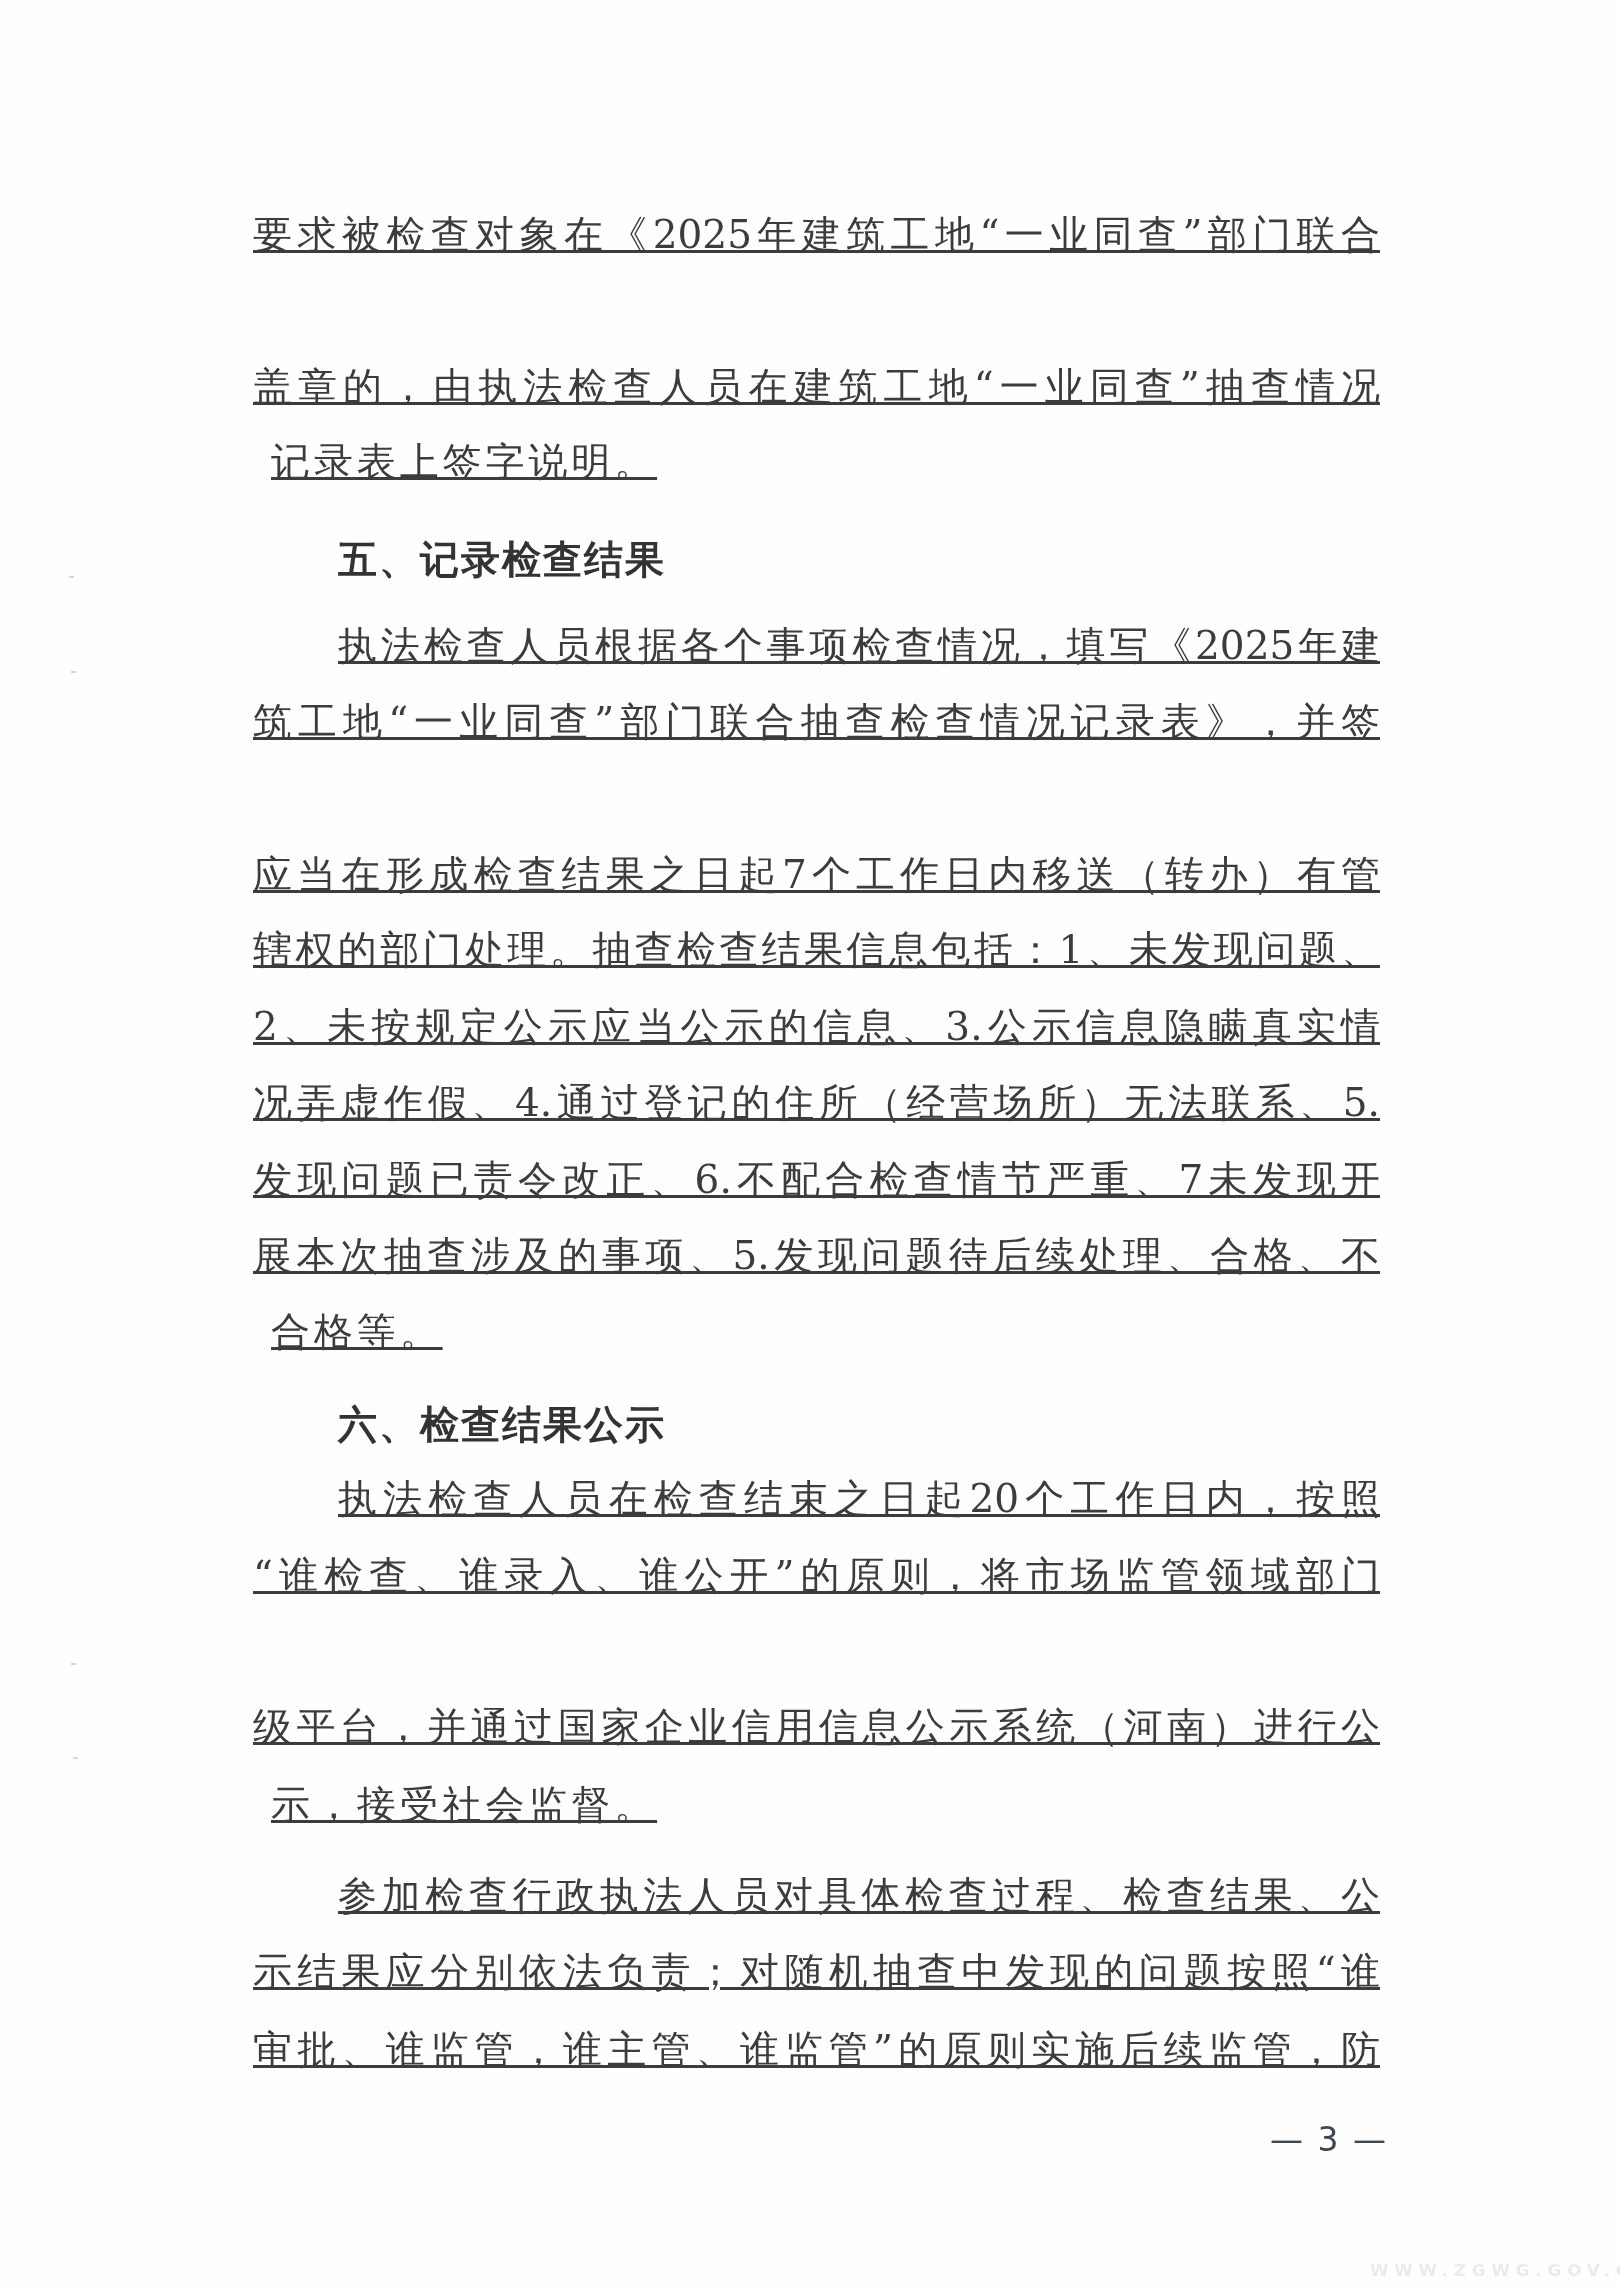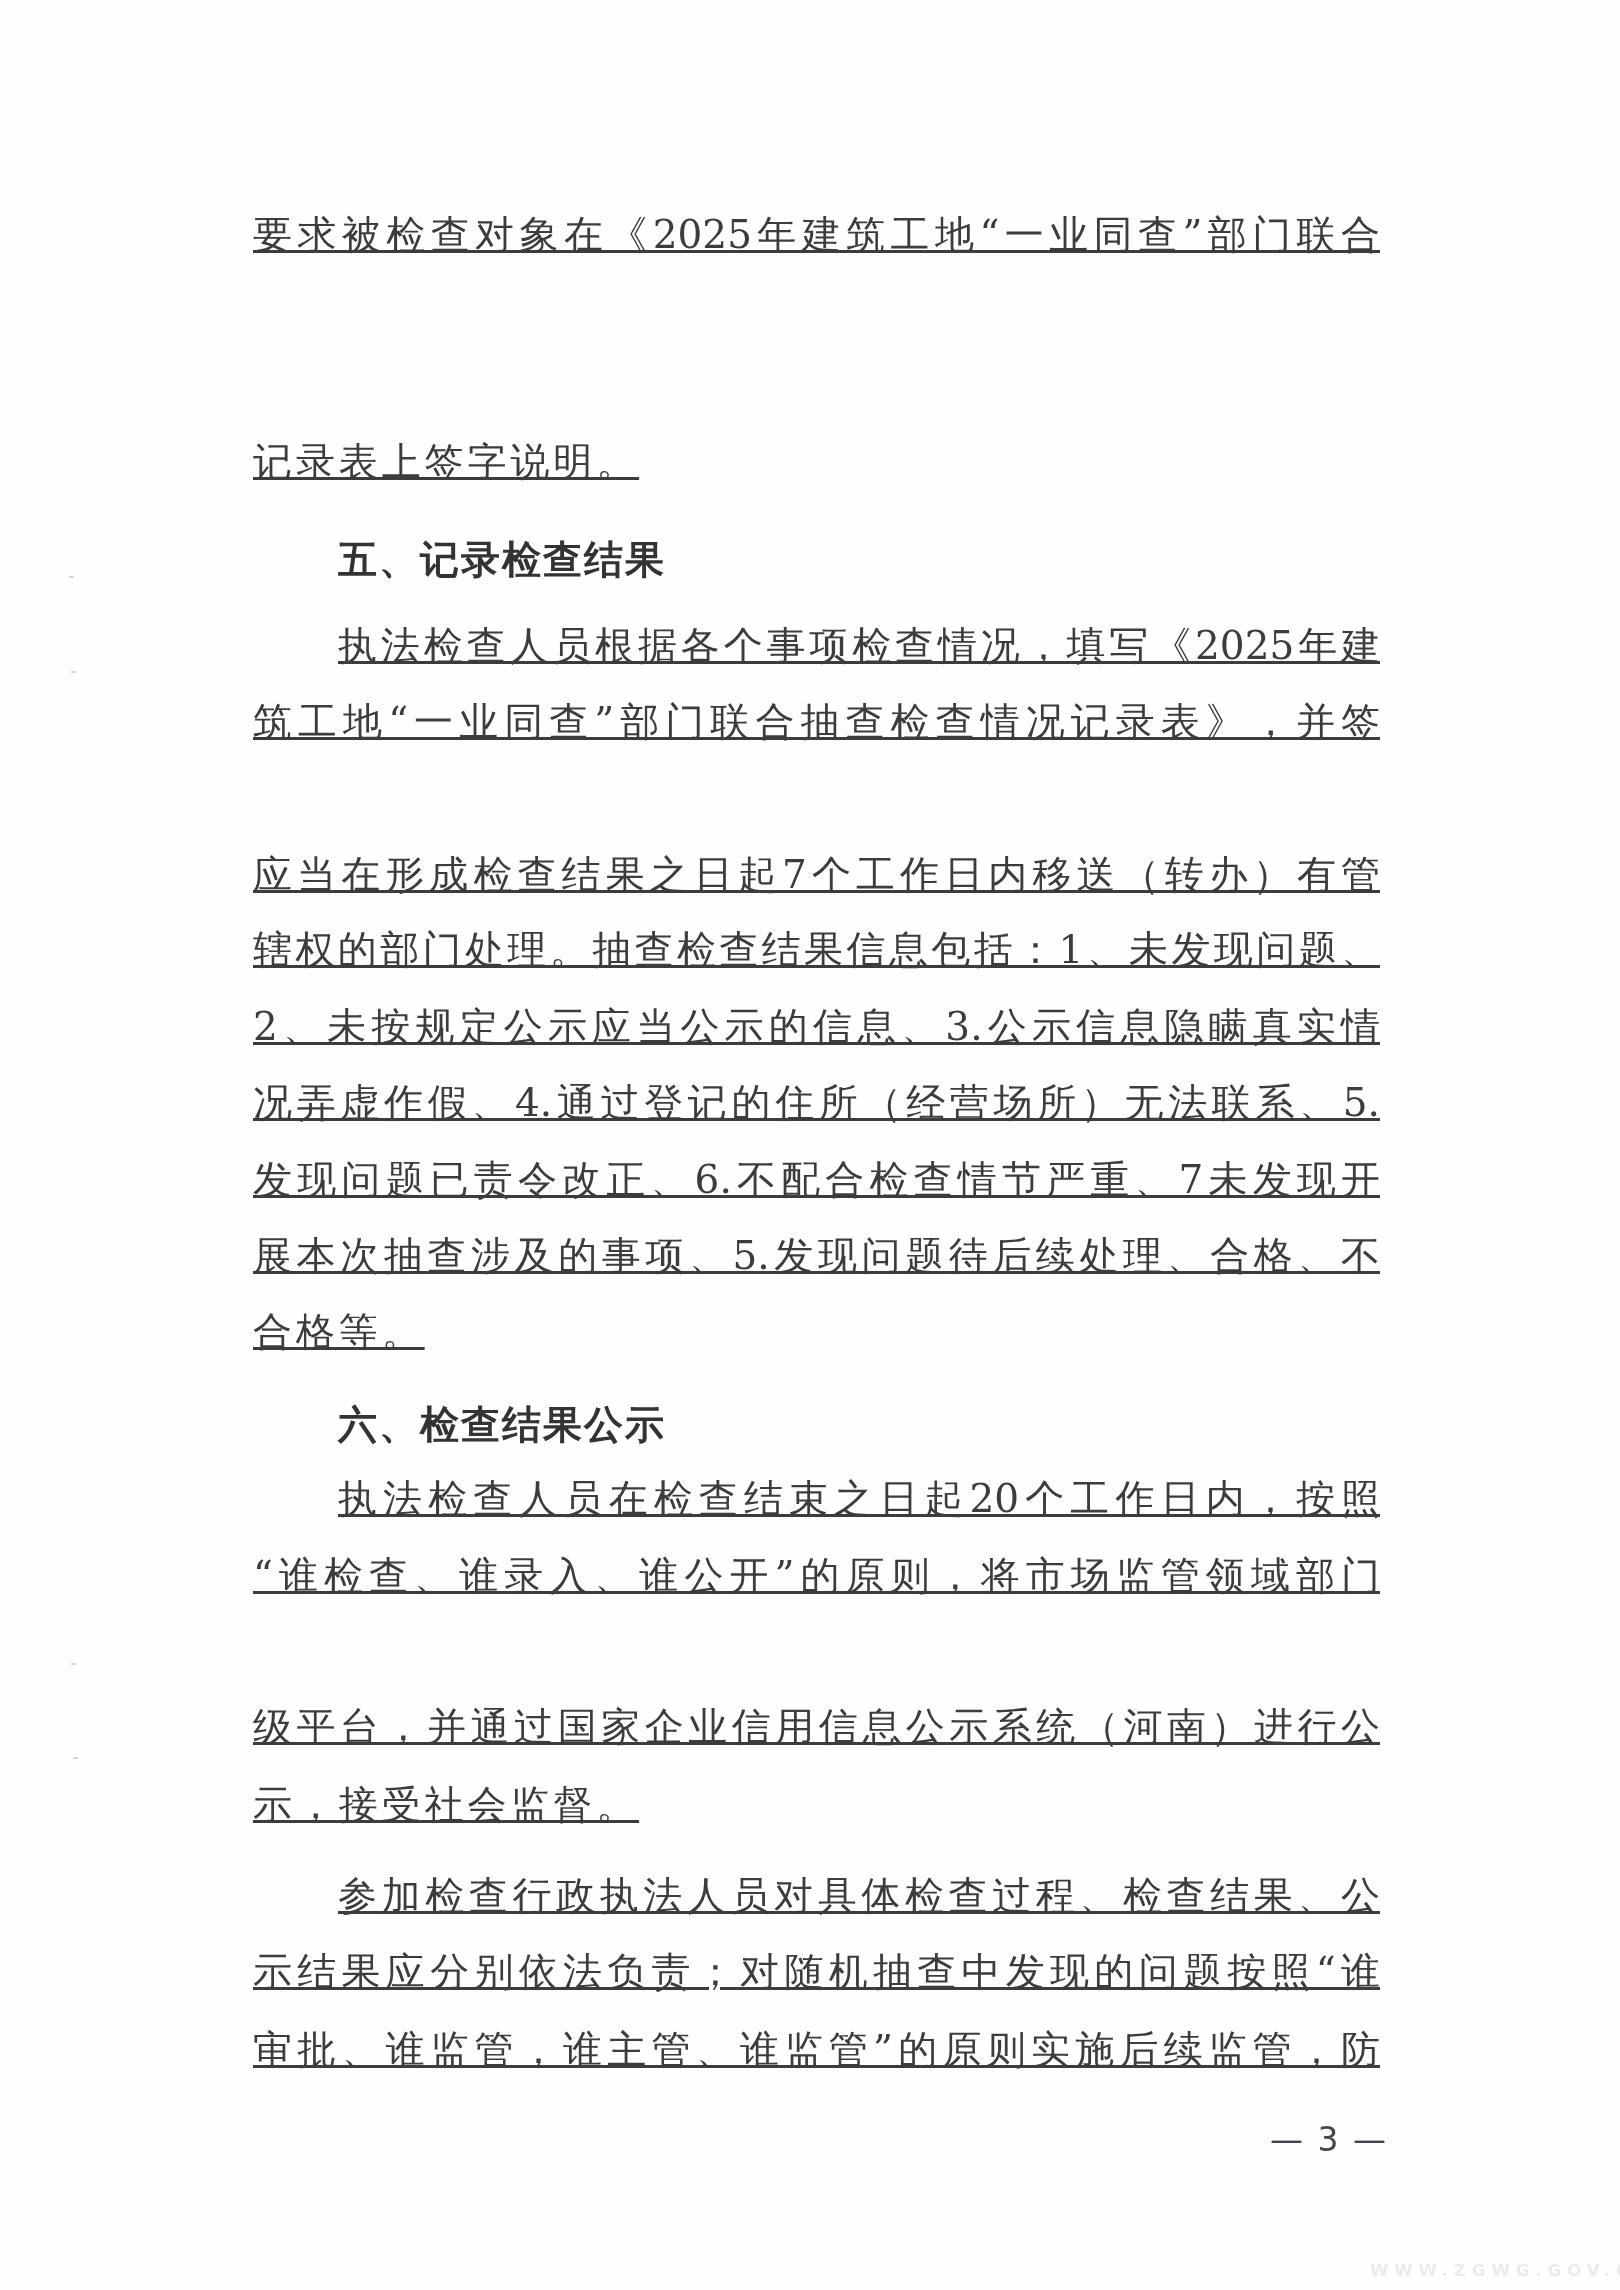--- a/index.html
+++ b/index.html
@@ -38,20 +38,21 @@
   }
   .line.indent {
     left: 338px;
     width: 1042px;
   }
   .line.last {
     text-align: center;
     text-align-last: left;
     letter-spacing: 3.9px;
     width: auto;
+    margin-left: 18px;
   }
   .heading {
     position: absolute;
     left: 338px;
     height: 49px;
     font-family: "DejaVu Sans", "Liberation Sans", sans-serif;
     font-weight: bold;
     font-size: 39px;
     line-height: 49px;
     letter-spacing: 2px;
@@ -86,20 +87,21 @@
     height: 2px;
     background: #d6d6d6;
   }
 </style>
 </head>
 <body>
 
 <div class="page">
 
   <div class="line" style="top:211px">要求被检查对象在《2025年建筑工地“一业同查”部门联合</div>
+  <div class="line" style="top:363px">盖章的，由执法检查人员在建筑工地“一业同查”抽查情况</div>
   <div class="line last" style="top:438px">记录表上签字说明。</div>
 
   <div class="heading" style="top:535px">五、记录检查结果</div>
   <div class="line indent" style="top:622px">执法检查人员根据各个事项检查情况，填写《2025年建</div>
   <div class="line" style="top:698px">筑工地“一业同查”部门联合抽查检查情况记录表》，并签</div>
   <div class="line" style="top:851px">应当在形成检查结果之日起7个工作日内移送（转办）有管</div>
   <div class="line" style="top:926px">辖权的部门处理。抽查检查结果信息包括：1、未发现问题、</div>
   <div class="line" style="top:1003px">2、未按规定公示应当公示的信息、3.公示信息隐瞒真实情</div>
   <div class="line" style="top:1079px">况弄虚作假、4.通过登记的住所（经营场所）无法联系、5.</div>
   <div class="line" style="top:1156px">发现问题已责令改正、6.不配合检查情节严重、7未发现开</div>

